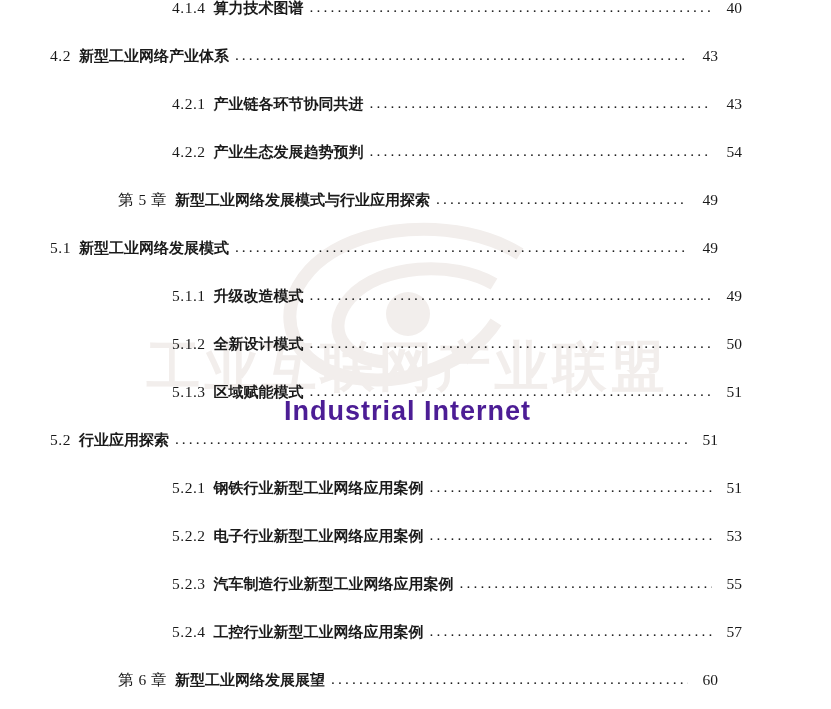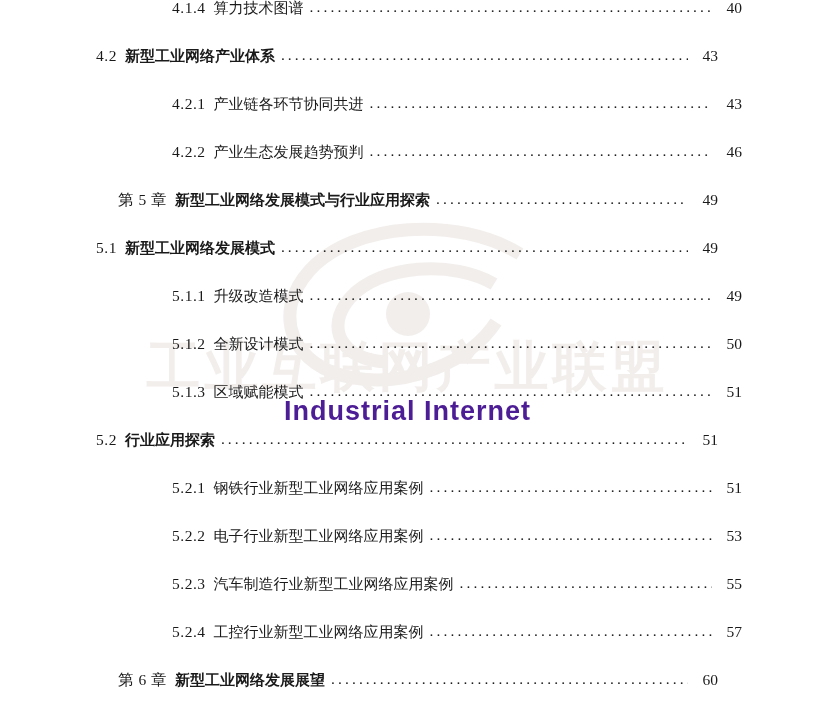--- a/index.html
+++ b/index.html
@@ -77,20 +77,21 @@
   .toc-row .num {
     white-space: nowrap;
     font-family: "Liberation Serif", "DejaVu Serif", serif;
     letter-spacing: 0.5px;
   }
   .toc-row .title {
     white-space: nowrap;
     font-family: "Liberation Sans", "DejaVu Sans", sans-serif;
     font-size: 15px;
     padding-left: 8px;
+    font-weight: bold;
   }
   .toc-row .dots {
     flex: 1 1 auto;
     overflow: hidden;
     white-space: nowrap;
     margin: 0 4px 0 6px;
     color: #1a1a1a;
     font-family: "Liberation Serif", "DejaVu Serif", serif;
     font-size: 15.5px;
     letter-spacing: 3.1px;
@@ -99,21 +100,21 @@
   }
   .toc-row .page {
     white-space: nowrap;
     font-family: "Liberation Serif", "DejaVu Serif", serif;
     font-size: 15.5px;
     min-width: 26px;
     text-align: right;
   }
 
   
-  .lvl-1 { padding-left: 96px; padding-right: 113px; }
+  .lvl-1 { padding-left: 50px; padding-right: 113px; }
   .lvl-3 { padding-left: 172px; padding-right: 89px; }
   .lvl-0 { padding-left: 118px; padding-right: 113px; }
 
   .lvl-1 .title, .lvl-0 .title { font-weight: bold; }
 </style>
 </head>
 <body>
 
 <div id="watermark">
   <svg class="wm-swoosh" viewBox="0 0 300 210">
@@ -145,21 +146,21 @@
     <div class="toc-row lvl-3">
       <span class="num">4.2.1</span>
       <span class="title">产业链各环节协同共进</span>
       <span class="dots">.........................................................................................</span>
       <span class="page">43</span>
     </div>
     <div class="toc-row lvl-3">
       <span class="num">4.2.2</span>
       <span class="title">产业生态发展趋势预判</span>
       <span class="dots">.........................................................................................</span>
-      <span class="page">46</span>
+      <span class="page">54</span>
     </div>
     <div class="toc-row lvl-0">
       <span class="num">第 5 章</span>
       <span class="title">新型工业网络发展模式与行业应用探索</span>
       <span class="dots">.........................................................................................</span>
       <span class="page">49</span>
     </div>
     <div class="toc-row lvl-1">
       <span class="num">5.1</span>
       <span class="title">新型工业网络发展模式</span>

